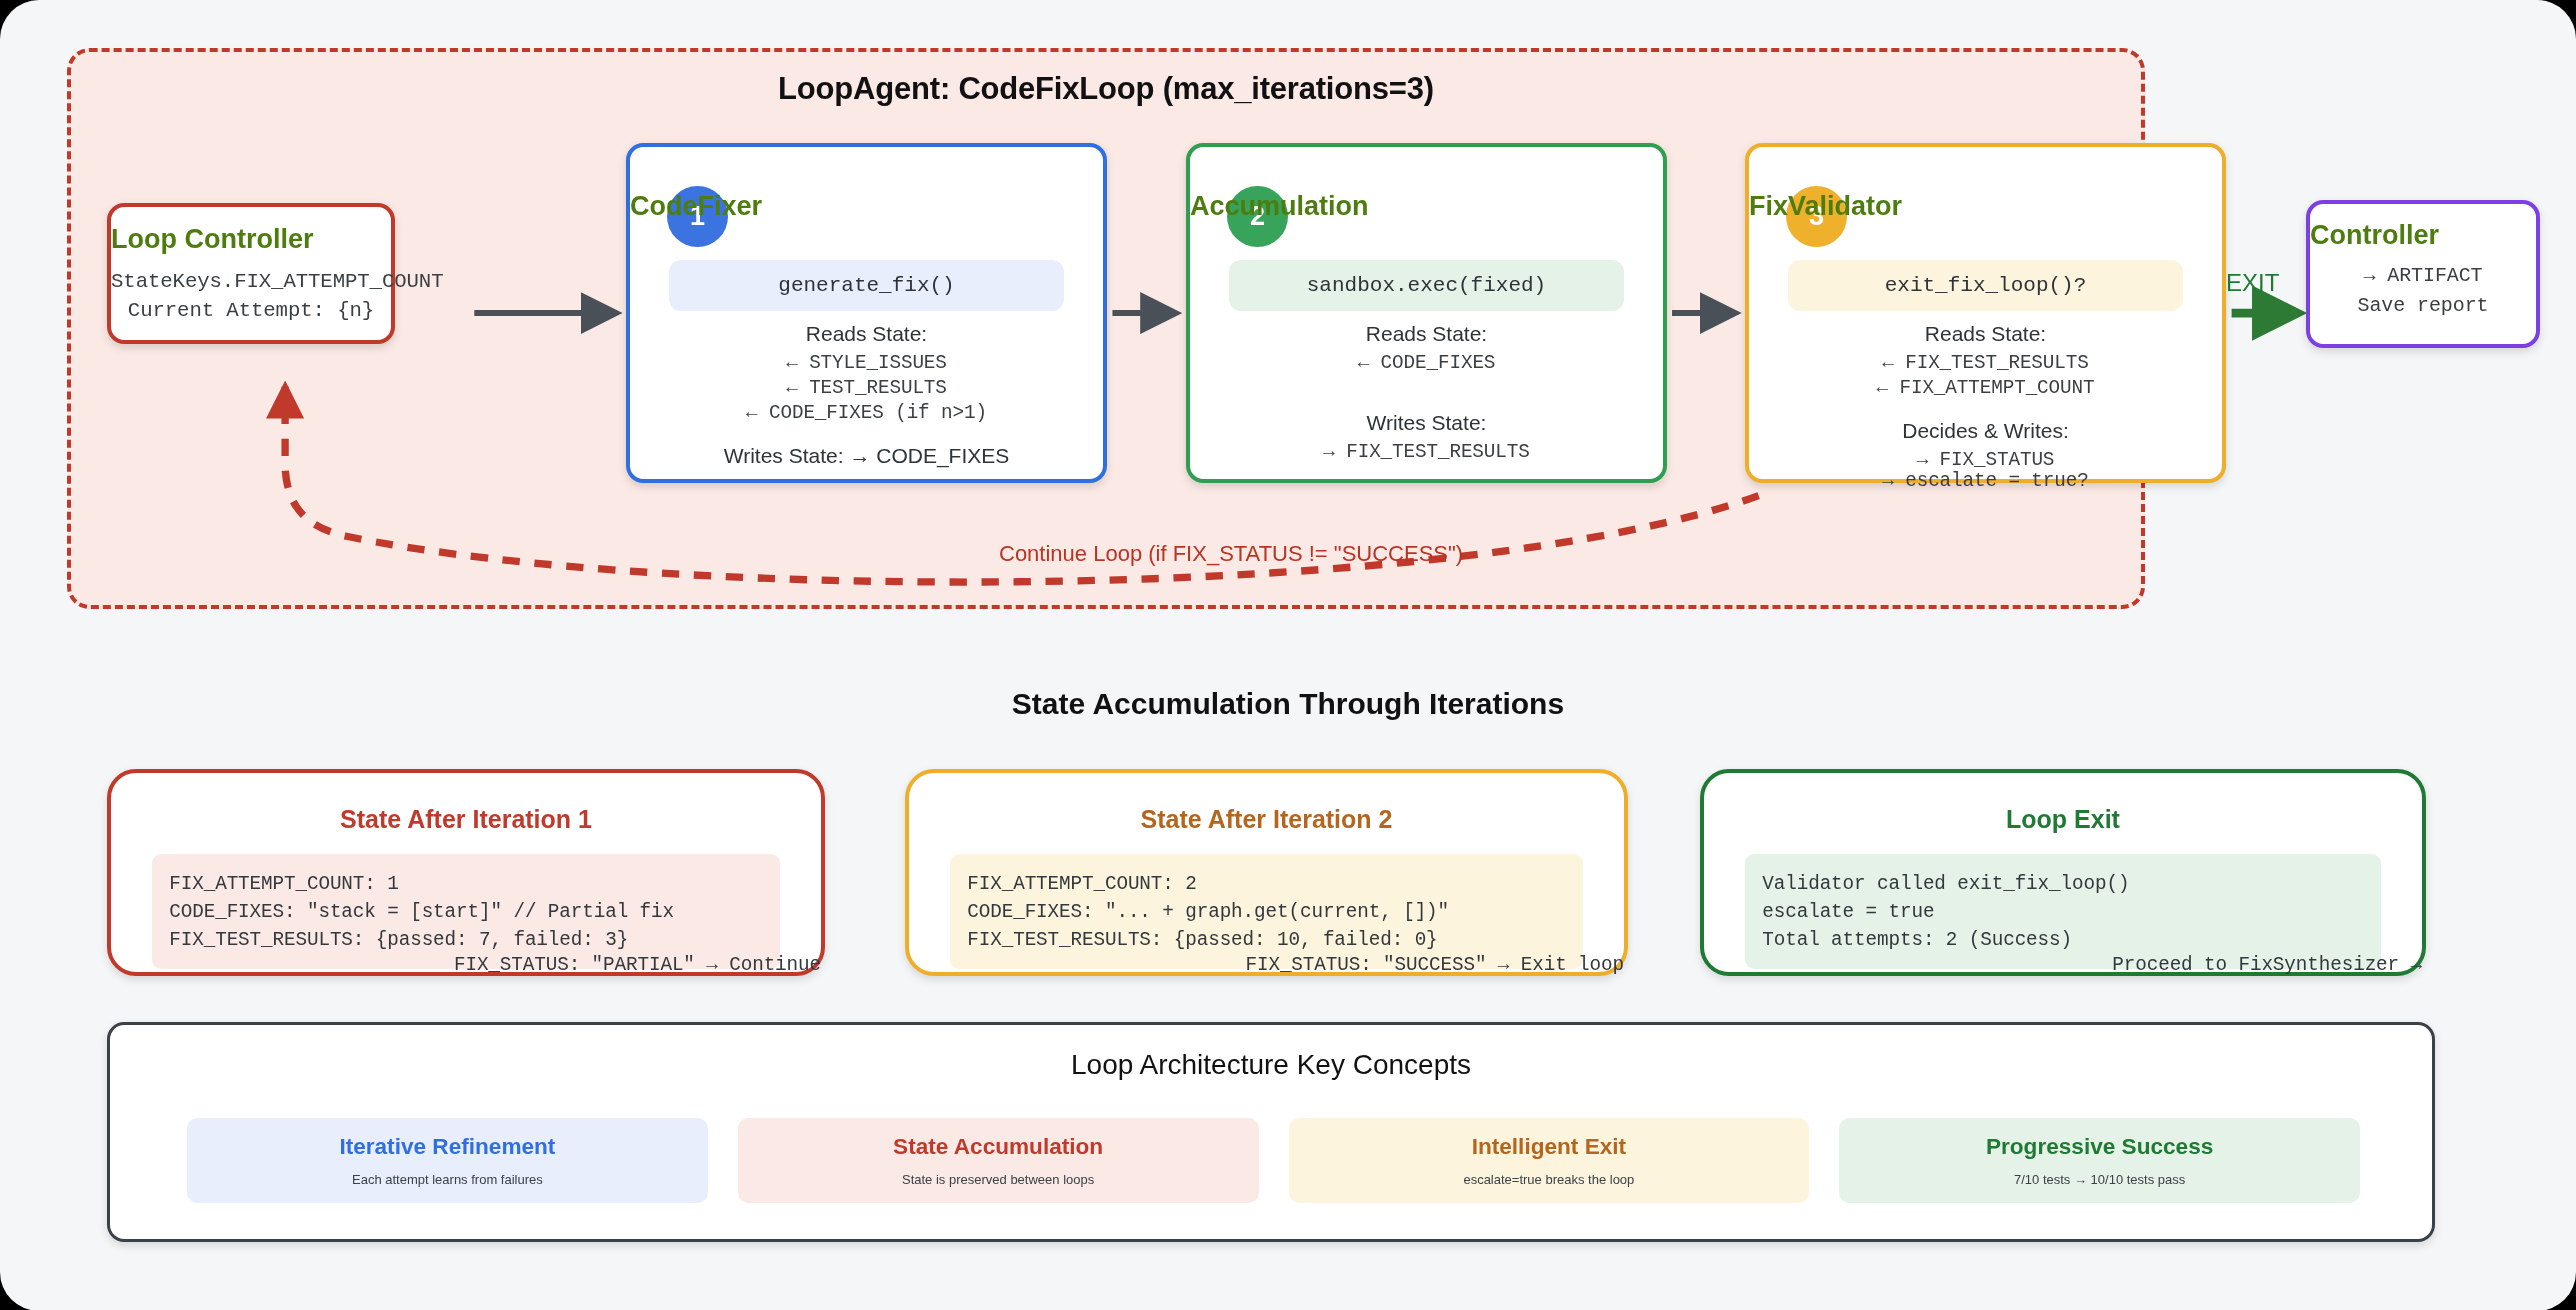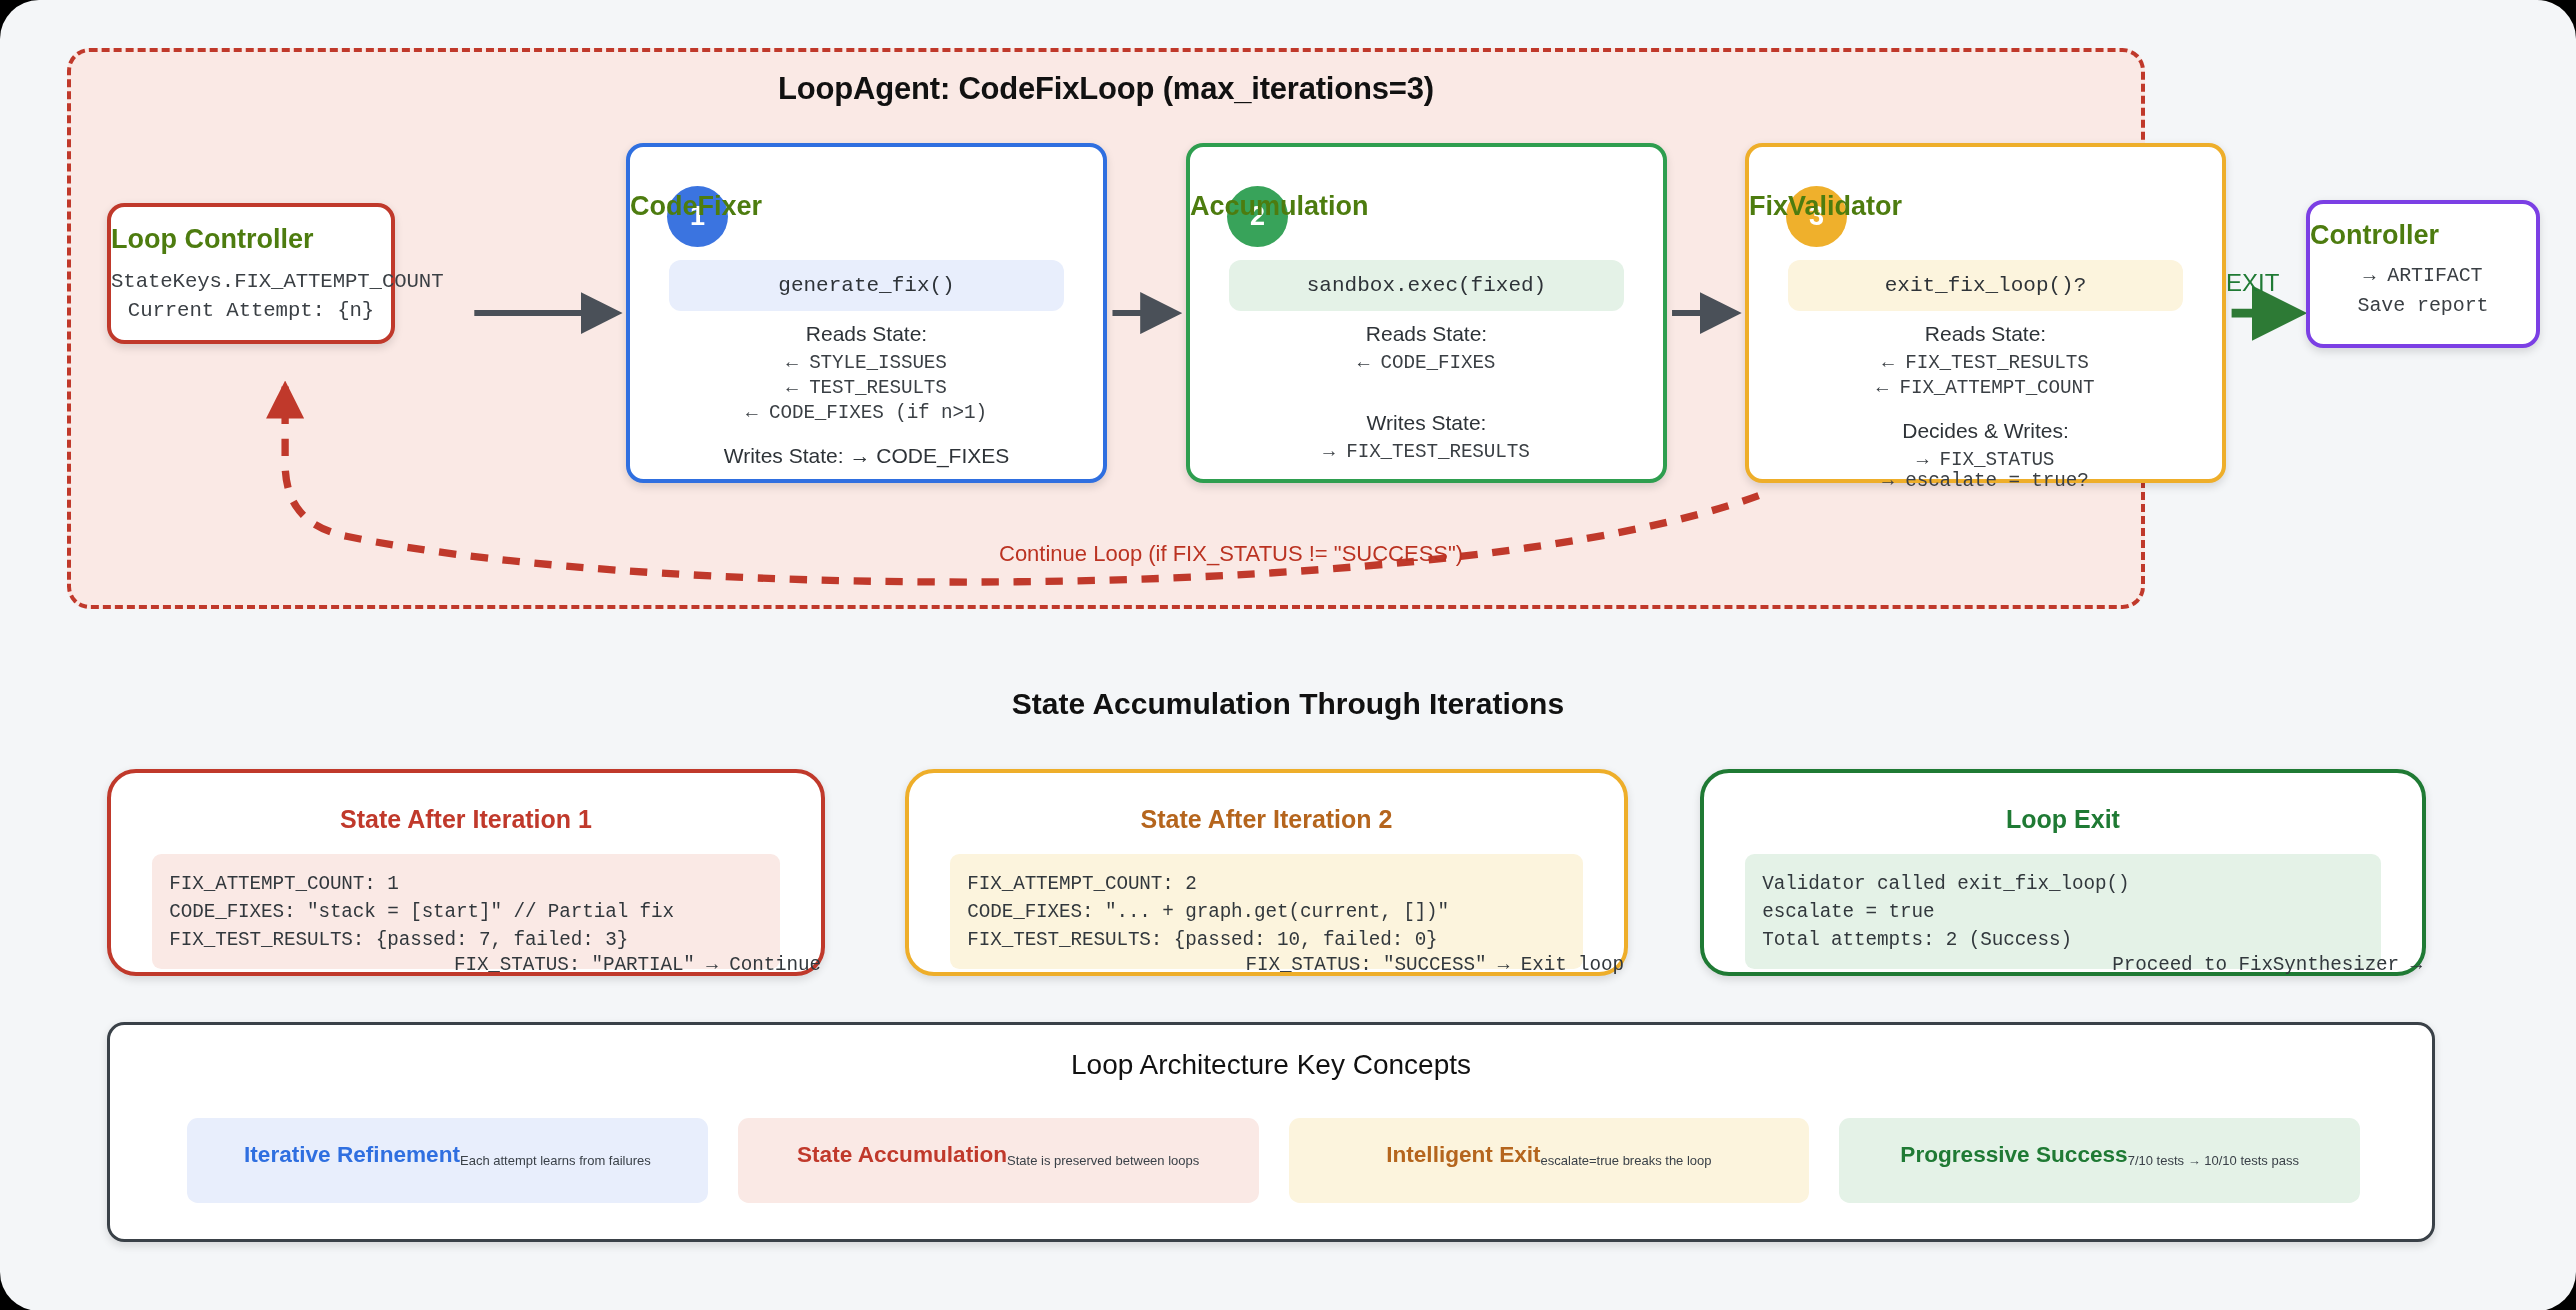--- a/index.html
+++ b/index.html
@@ -200,21 +200,21 @@
     text-align: center; font-size: 28px; font-weight: normal; color: #111;
   }
   #kc-row {
     position: absolute; left: 77px; top: 93px;
     width: 2173px; display: flex; gap: 30px;
   }
   .kc-card {
     flex: 1 1 0;
     height: 85px;
     border-radius: 10.7px;
-    display: flex; 
+    display: flex; flex-direction: column;
     align-items: center; justify-content: center;
   }
   .kc-card .kc-h {
     font-size: 22.6px; font-weight: bold; margin-bottom: 12px;
   }
   .kc-card .kc-s {
     font-size: 13px; color: #3a4148;
   }
   .kc-card:nth-child(1) { background: #e8eefc; }
   .kc-card:nth-child(1) .kc-h { color: #2f6fe0; }

